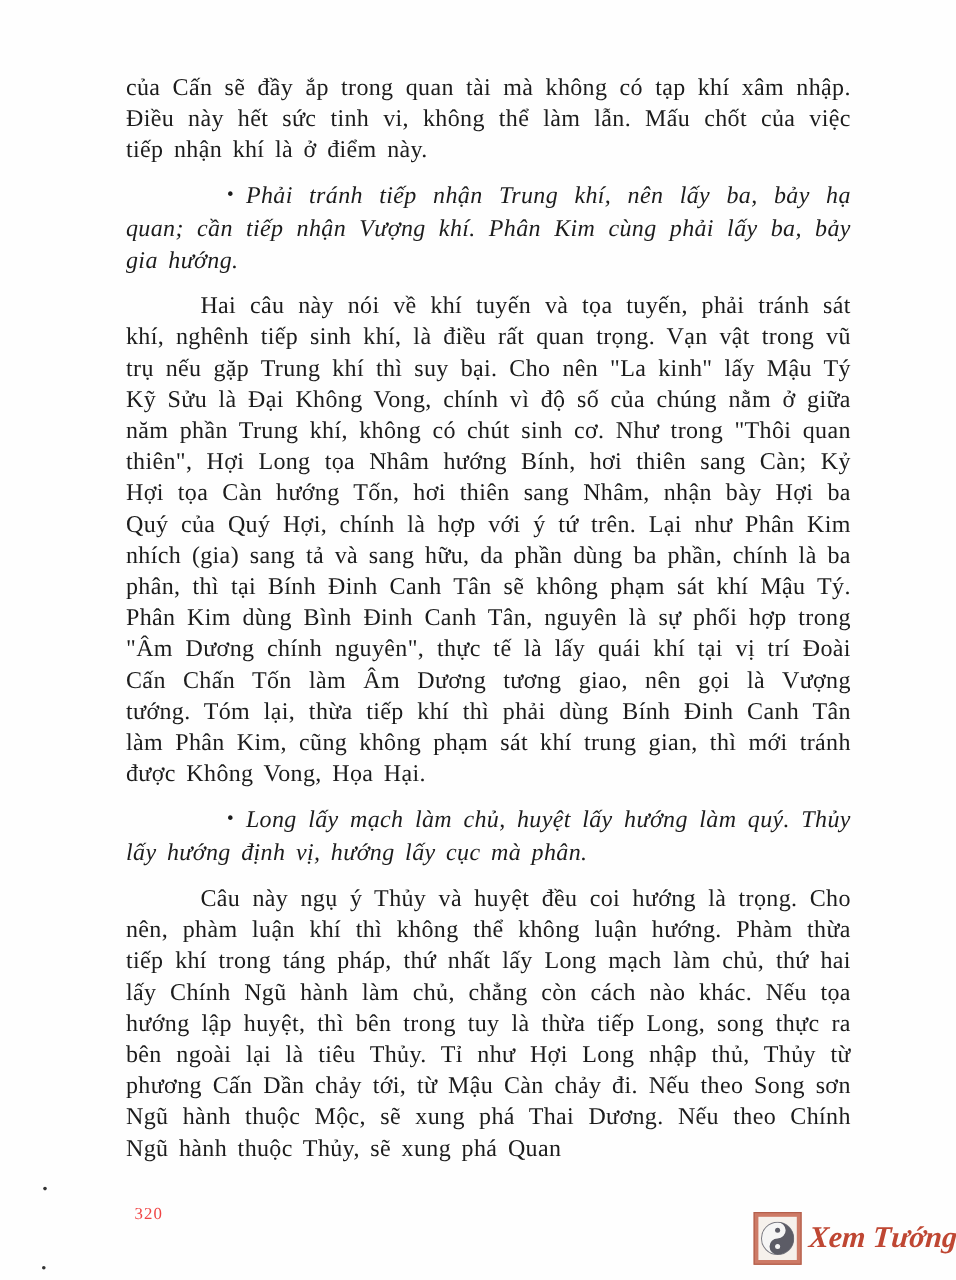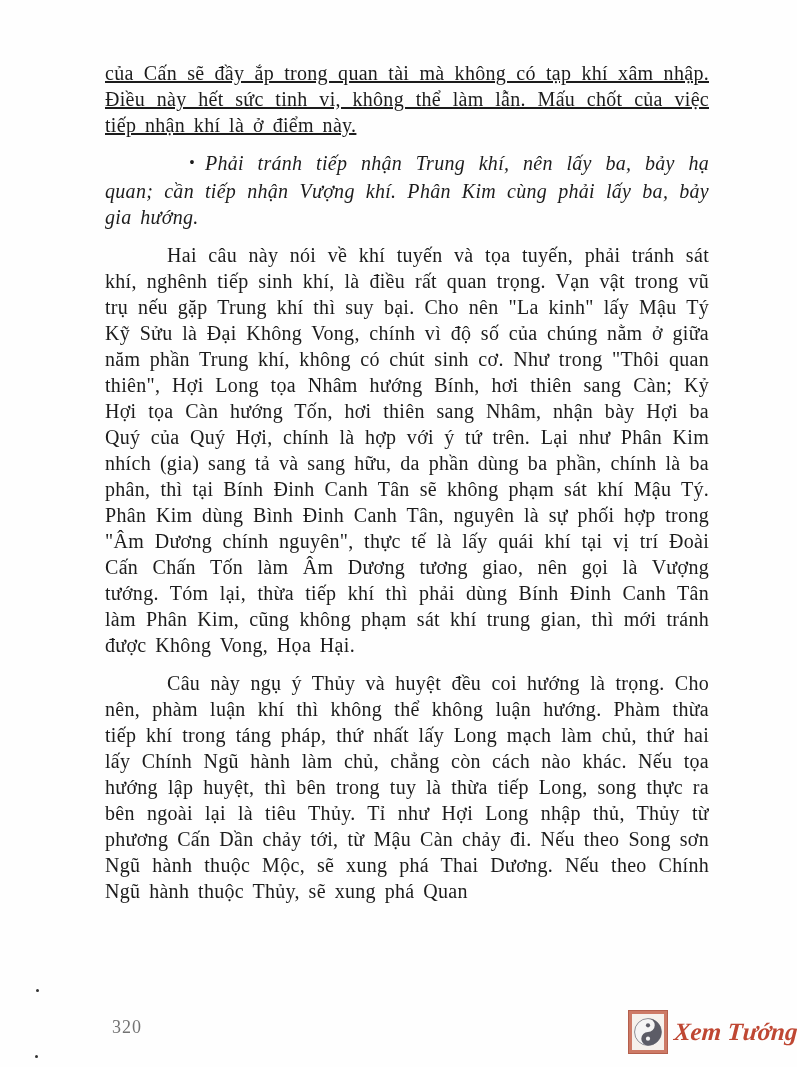--- a/index.html
+++ b/index.html
@@ -26,36 +26,35 @@
     font-size: 20px;
     line-height: 26px;
     letter-spacing: 0.3px;
     word-spacing: 3.5px;
   }
   .para {
     margin: 0 0 12px 0;
     text-align: justify;
     text-indent: 62px;
   }
-  .para.no-indent { text-indent: 0; text-decoration: underline; }
+  .para.no-indent { text-indent: 0; }
   .para.bullet { text-indent: 42px; font-style: italic; }
   .bullet-mark {
     display: inline-block;
     transform: translateY(-2px);
     margin-right: 10px;
     font-size: 16px;
   }
   .page-number {
     position: absolute;
     left: 112px;
     top: 1005px;
-    font-size: 18px;
+    font-size: 14px;
     letter-spacing: 1px;
-    color: #737373;
-    margin-top: 12px;
+    color: #ef4444;
   }
   .watermark {
     position: absolute;
     left: 628px;
     top: 1010px;
     display: flex;
     align-items: center;
     gap: 6px;
   }
   .icon-box {
@@ -100,20 +99,21 @@
 <div class="page">
 
   <main class="text-block">
 
     <p class="para no-indent">của Cấn sẽ đầy ắp trong quan tài mà không có tạp khí xâm nhập. Điều này hết sức tinh vi, không thể làm lẫn. Mấu chốt của việc tiếp nhận khí là ở điểm này.</p>
 
     <p class="para bullet"><span class="bullet-mark">•</span><span>Phải tránh tiếp nhận Trung khí, nên lấy ba, bảy hạ quan; cần tiếp nhận Vượng khí. Phân Kim cùng phải lấy ba, bảy gia hướng.</span></p>
 
     <p class="para">Hai câu này nói về khí tuyến và tọa tuyến, phải tránh sát khí, nghênh tiếp sinh khí, là điều rất quan trọng. Vạn vật trong vũ trụ nếu gặp Trung khí thì suy bại. Cho nên "La kinh" lấy Mậu Tý Kỹ Sửu là Đại Không Vong, chính vì độ số của chúng nằm ở giữa năm phần Trung khí, không có chút sinh cơ. Như trong "Thôi quan thiên", Hợi Long tọa Nhâm hướng Bính, hơi thiên sang Càn; Kỷ Hợi tọa Càn hướng Tốn, hơi thiên sang Nhâm, nhận bày Hợi ba Quý của Quý Hợi, chính là hợp với ý tứ trên. Lại như Phân Kim nhích (gia) sang tả và sang hữu, da phần dùng ba phần, chính là ba phân, thì tại Bính Đinh Canh Tân sẽ không phạm sát khí Mậu Tý. Phân Kim dùng Bình Đinh Canh Tân, nguyên là sự phối hợp trong "Âm Dương chính nguyên", thực tế là lấy quái khí tại vị trí Đoài Cấn Chấn Tốn làm Âm Dương tương giao, nên gọi là Vượng tướng. Tóm lại, thừa tiếp khí thì phải dùng Bính Đinh Canh Tân làm Phân Kim, cũng không phạm sát khí trung gian, thì mới tránh được Không Vong, Họa Hại.</p>
 
+    <p class="para bullet"><span class="bullet-mark">•</span><span>Long lấy mạch làm chủ, huyệt lấy hướng làm quý. Thủy lấy hướng định vị, hướng lấy cục mà phân.</span></p>
 
     <p class="para">Câu này ngụ ý Thủy và huyệt đều coi hướng là trọng. Cho nên, phàm luận khí thì không thể không luận hướng. Phàm thừa tiếp khí trong táng pháp, thứ nhất lấy Long mạch làm chủ, thứ hai lấy Chính Ngũ hành làm chủ, chẳng còn cách nào khác. Nếu tọa hướng lập huyệt, thì bên trong tuy là thừa tiếp Long, song thực ra bên ngoài lại là tiêu Thủy. Tỉ như Hợi Long nhập thủ, Thủy từ phương Cấn Dần chảy tới, từ Mậu Càn chảy đi. Nếu theo Song sơn Ngũ hành thuộc Mộc, sẽ xung phá Thai Dương. Nếu theo Chính Ngũ hành thuộc Thủy, sẽ xung phá Quan</p>
 
   </main>
 
   <div class="page-number">320</div>
 
   <div class="watermark">
     <span class="icon-box">
       <span class="icon-inner">

